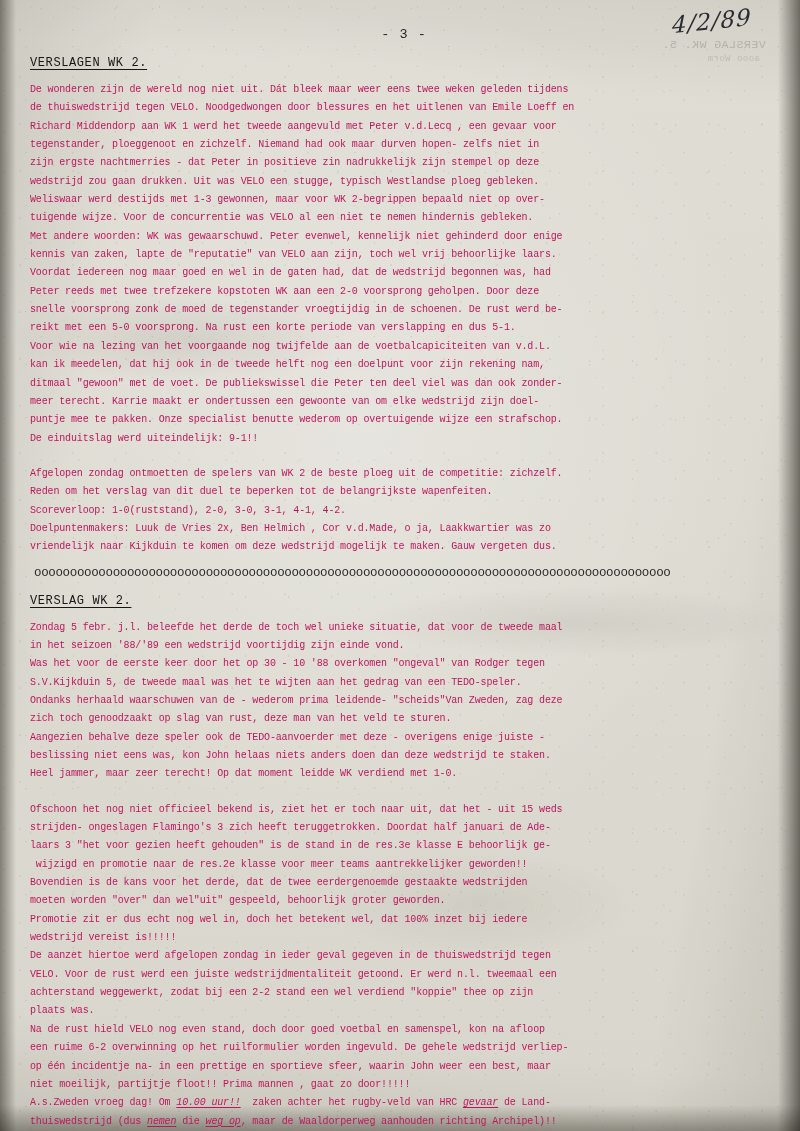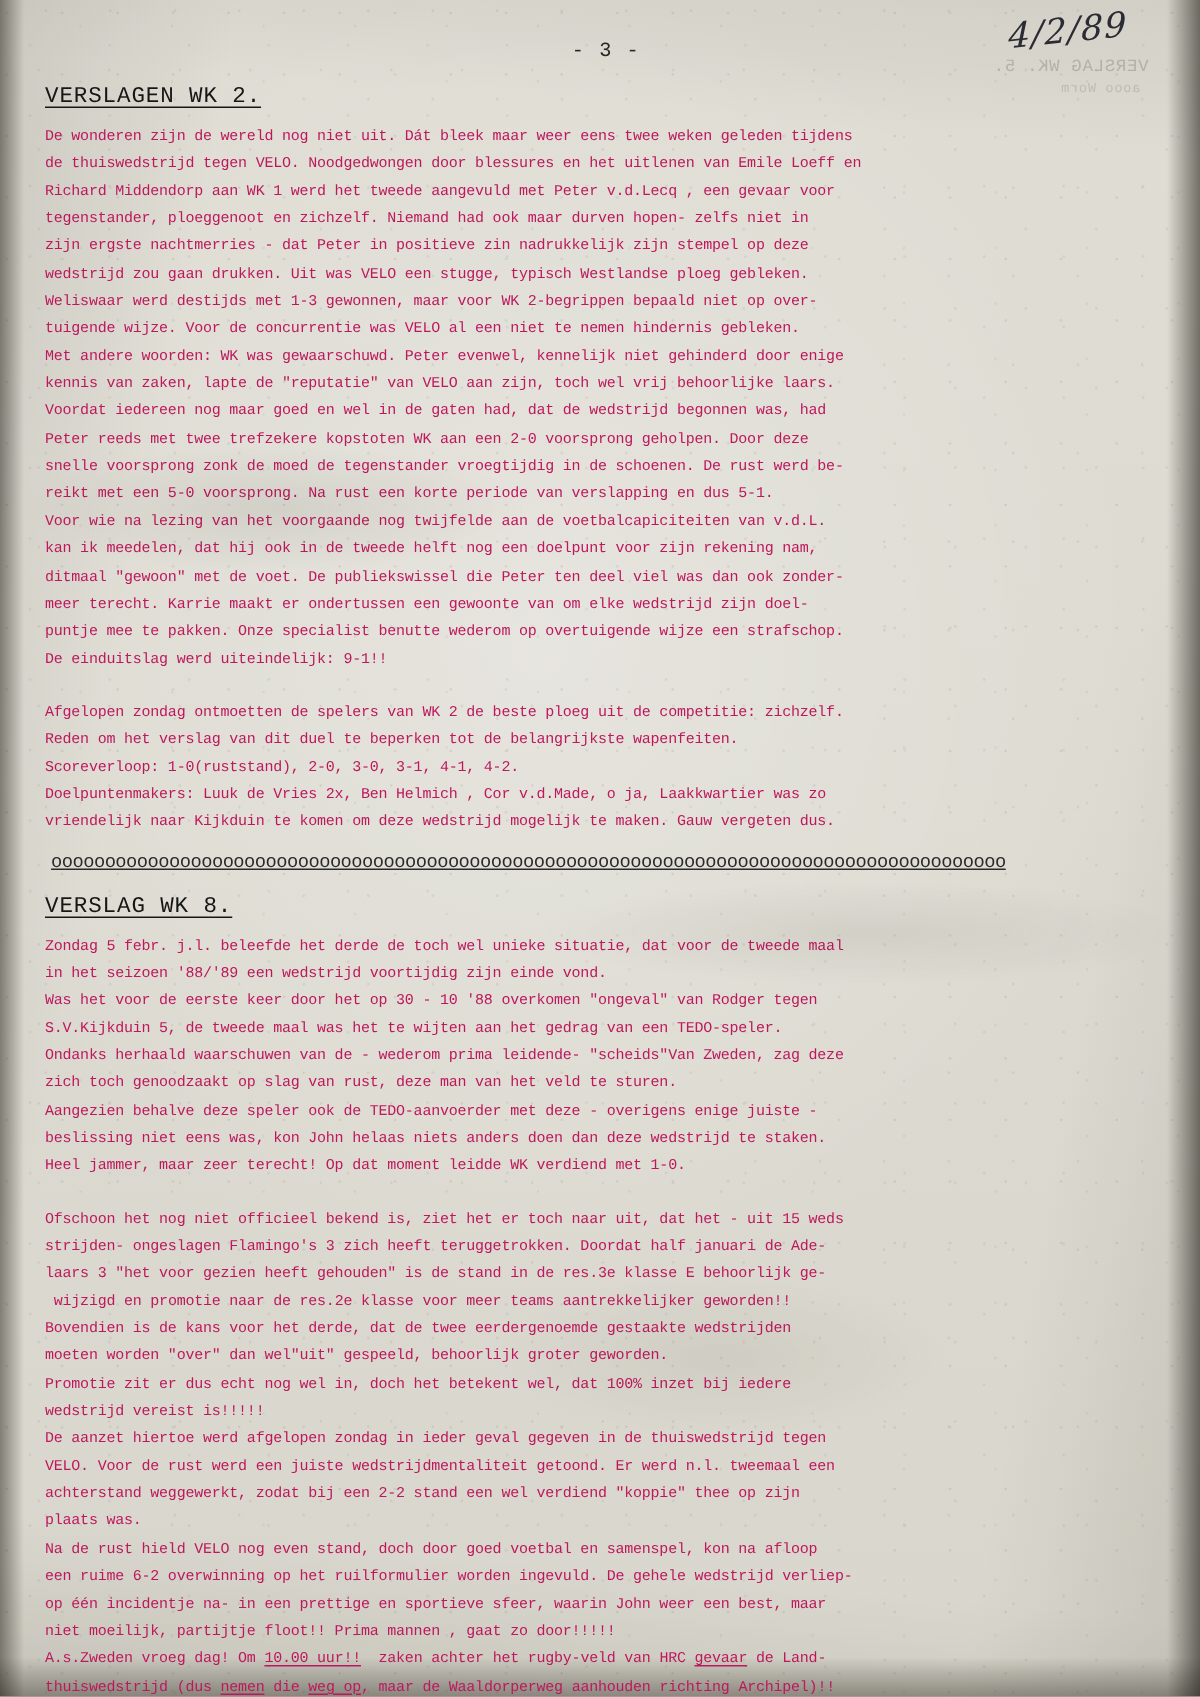--- a/index.html
+++ b/index.html
@@ -97,21 +97,21 @@
     z-index: 2;
     white-space: nowrap;
   }
   #ghost-1 { right: 34px; top: 38px; }
   #ghost-2 { right: 40px; top: 54px; font-size: 9px; color: rgba(158,156,148,0.45); }
 
   .section {
     margin: 0;
   }
   .section-title {
-    font-size: 15px;
+    font-size: 12px;
     letter-spacing: 0.6px;
     text-decoration: underline;
     text-underline-offset: 3px;
     margin: 14px 0 0 30px;
     color: #161616;
     display: inline-block;
   }
   .para {
     margin: 0 0 0 30px;
     font-size: 10px;
@@ -122,25 +122,24 @@
   }
   .gap-sm { height: 10px; }
   .gap-md { height: 17px; }
 
   .sep {
     font-size: 12.5px;
     letter-spacing: -0.35px;
     color: #2a2a2a;
     white-space: nowrap;
     overflow: hidden;
-    text-decoration: underline;
   }
   .sep.full   { margin: 9px 0 0 34px; }
 
-  u.hand { text-decoration: underline; text-underline-offset: 2px; }
+  u.hand { text-decoration: underline; text-underline-offset: 2px; font-style: italic; }
 
   
   #blotch {
     position: absolute;
     inset: 0;
     pointer-events: none;
     z-index: 4;
     mix-blend-mode: multiply;
     opacity: 0.45;
     background:
@@ -192,21 +191,21 @@
       <div class="gap-md"></div>
       <div class="para">Afgelopen zondag ontmoetten de spelers van WK 2 de beste ploeg uit de competitie: zichzelf.
 Reden om het verslag van dit duel te beperken tot de belangrijkste wapenfeiten.
 Scoreverloop: 1-0(ruststand), 2-0, 3-0, 3-1, 4-1, 4-2.
 Doelpuntenmakers: Luuk de Vries 2x, Ben Helmich , Cor v.d.Made, o ja, Laakkwartier was zo
 vriendelijk naar Kijkduin te komen om deze wedstrijd mogelijk te maken. Gauw vergeten dus.</div>
       <div class="sep full">ooooooooooooooooooooooooooooooooooooooooooooooooooooooooooooooooooooooooooooooooooooooooo</div>
     </div>
 
     <div class="section">
-      <div class="section-title">VERSLAG WK 8.</div>
+      <div class="section-title">VERSLAG WK 2.</div>
       <div class="gap-sm"></div>
       <div class="para">Zondag 5 febr. j.l. beleefde het derde de toch wel unieke situatie, dat voor de tweede maal
 in het seizoen '88/'89 een wedstrijd voortijdig zijn einde vond.
 Was het voor de eerste keer door het op 30 - 10 '88 overkomen "ongeval" van Rodger tegen
 S.V.Kijkduin 5, de tweede maal was het te wijten aan het gedrag van een TEDO-speler.
 Ondanks herhaald waarschuwen van de - wederom prima leidende- "scheids"Van Zweden, zag deze
 zich toch genoodzaakt op slag van rust, deze man van het veld te sturen.
 Aangezien behalve deze speler ook de TEDO-aanvoerder met deze - overigens enige juiste -
 beslissing niet eens was, kon John helaas niets anders doen dan deze wedstrijd te staken.
 Heel jammer, maar zeer terecht! Op dat moment leidde WK verdiend met 1-0.</div>

